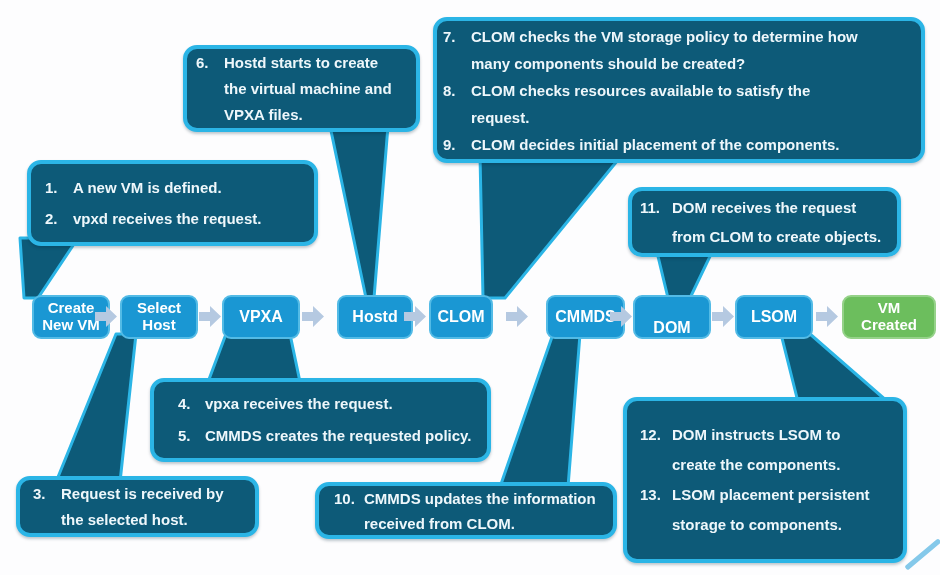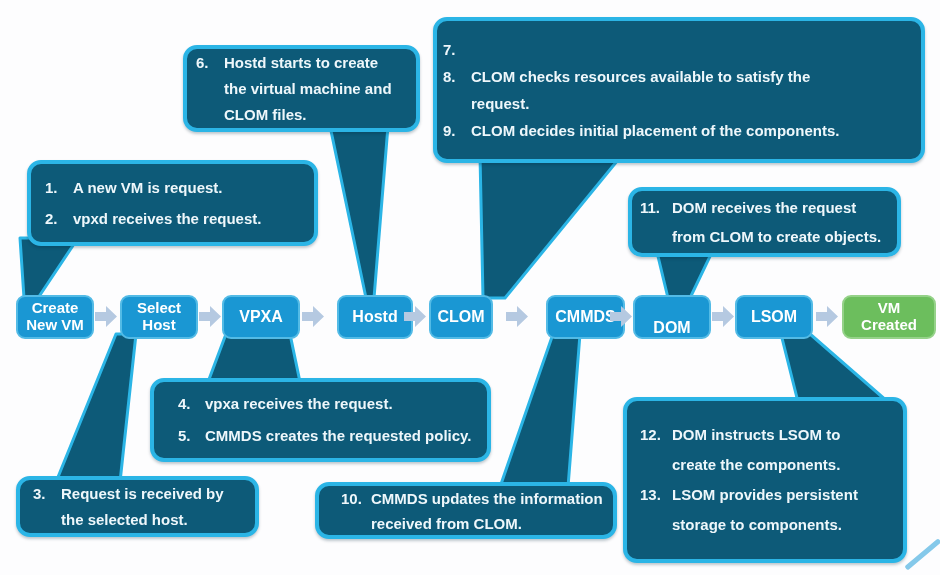--- a/index.html
+++ b/index.html
@@ -23,38 +23,38 @@
   .item { display:flex; align-items:flex-start; }
   .item .num { flex:0 0 28px; }
   .line { white-space:nowrap; }
 
   .c1 { left:27px;  top:160px; width:291px; height:86px;  line-height:31px; padding-left:14px; }
   .c2 { left:16px;  top:476px; width:243px; height:61px;  line-height:26px; padding-left:13px; }
   .c3 { left:150px; top:378px; width:341px; height:84px;  line-height:32px; padding-left:24px; }
   .c3 .num { flex-basis:27px; }
   .c4 { left:183px; top:45px;  width:237px; height:87px;  line-height:26px; padding-left:9px; }
   .c5 { left:433px; top:17px;  width:492px; height:146px; line-height:27px; padding-left:6px; }
-  .c6 { left:315px; top:482px; width:302px; height:57px;  line-height:25px; padding-left:22px; }
+  .c6 { left:315px; top:482px; width:302px; height:57px;  line-height:25px; padding-left:15px; }
   .c6 .num { flex-basis:30px; }
   .c7 { left:628px; top:187px; width:273px; height:70px;  line-height:29px; padding-left:8px; }
   .c7 .num { flex-basis:32px; }
   .c8 { left:623px; top:397px; width:284px; height:166px; line-height:30px; padding-left:13px; }
   .c8 .num { flex-basis:32px; }
 
   
   .node {
     position:absolute; top:295px; height:44px; box-sizing:border-box; z-index:3;
     background:#1a97d3; border:2px solid #53bbe6; border-radius:9px;
     color:#ffffff; font-weight:bold; font-size:16px; line-height:1.12;
     display:flex; flex-direction:column; align-items:center; justify-content:center;
     text-align:center;
   }
   .node.two { font-size:15px; }
   .node.end { background:#6cbe5d; border-color:#95d289; }
-  .n1 { left:16px;  width:78px; }
+  .n1 { left:32px;  width:78px; }
   .n2 { left:120px; width:78px; }
   .n3 { left:222px; width:78px; }
   .n4 { left:327px; width:76px;margin-left:10px; }
   .n5 { left:429px; width:64px; }
   .n6 { left:531px; width:79px;margin-left:15px; }
   .n7 { left:633px; width:78px;justify-content:flex-end; }
   .n8 { left:735px; width:78px; }
   .n9 { left:842px; width:94px; }
 
   
@@ -86,21 +86,21 @@
     <polygon points="480,155 622,155 505,298 483,298"></polygon>
     <polygon points="553,334 580,334 568,487 500,487"></polygon>
     <polygon points="656,248 714,248 690,298 668,298"></polygon>
     <polygon points="781,334 810,334 888,402 798,402"></polygon>
   </svg>
 
   <div class="callout c1">
     <div class="item">
       <span class="num">1.</span>
       <div class="lines">
-          <div class="line">A new VM is request.</div>
+          <div class="line">A new VM is defined.</div>
         </div>
     </div>
     <div class="item">
       <span class="num">2.</span>
       <div class="lines">
           <div class="line">vpxd receives the request.</div>
         </div>
     </div>
   </div>
 
@@ -128,28 +128,32 @@
         </div>
     </div>
   </div>
 
   <div class="callout c4">
     <div class="item">
       <span class="num">6.</span>
       <div class="lines">
           <div class="line">Hostd starts to create</div>
           <div class="line">the virtual machine and</div>
-          <div class="line">CLOM files.</div>
+          <div class="line">VPXA files.</div>
         </div>
     </div>
   </div>
 
   <div class="callout c5">
     <div class="item">
       <span class="num">7.</span>
+      <div class="lines">
+          <div class="line">CLOM checks the VM storage policy to determine how</div>
+          <div class="line">many components should be created?</div>
+        </div>
     </div>
     <div class="item">
       <span class="num">8.</span>
       <div class="lines">
           <div class="line">CLOM checks resources available to satisfy the</div>
           <div class="line">request.</div>
         </div>
     </div>
     <div class="item">
       <span class="num">9.</span>
@@ -183,21 +187,21 @@
     <div class="item">
       <span class="num">12.</span>
       <div class="lines">
           <div class="line">DOM instructs LSOM to</div>
           <div class="line">create the components.</div>
         </div>
     </div>
     <div class="item">
       <span class="num">13.</span>
       <div class="lines">
-          <div class="line">LSOM provides persistent</div>
+          <div class="line">LSOM placement persistent</div>
           <div class="line">storage to components.</div>
         </div>
     </div>
   </div>
 
   <div class="node two n1">
       <span>Create</span>
       <span>New VM</span>
     </div>
   <div class="arrow a1"></div>

